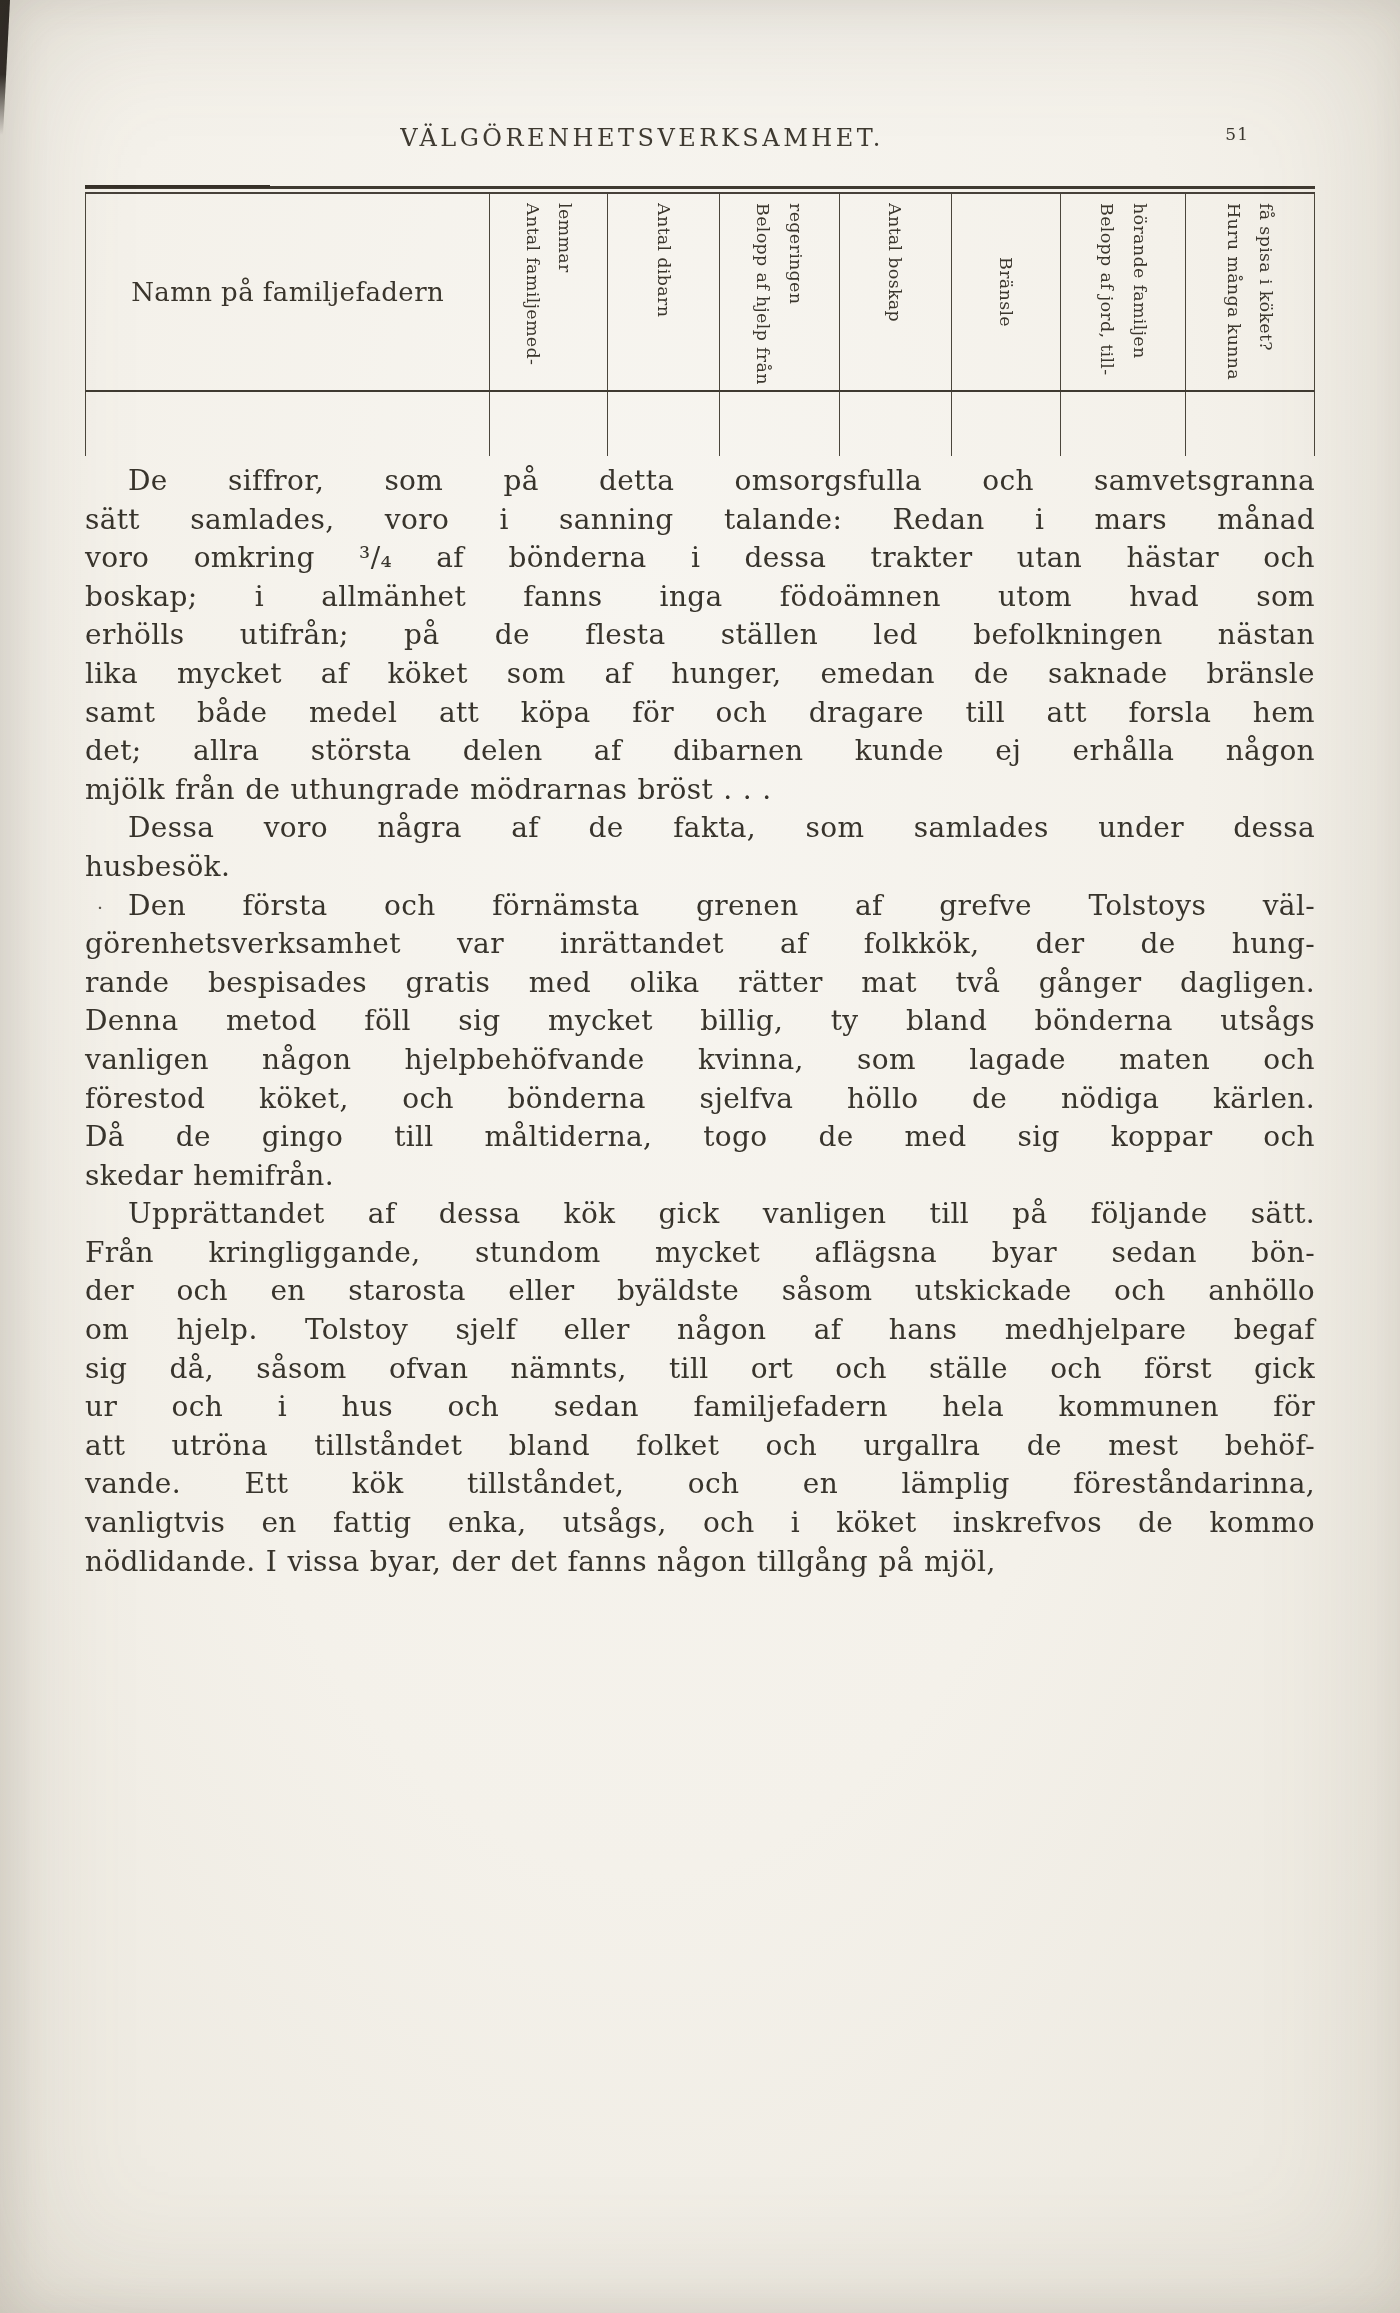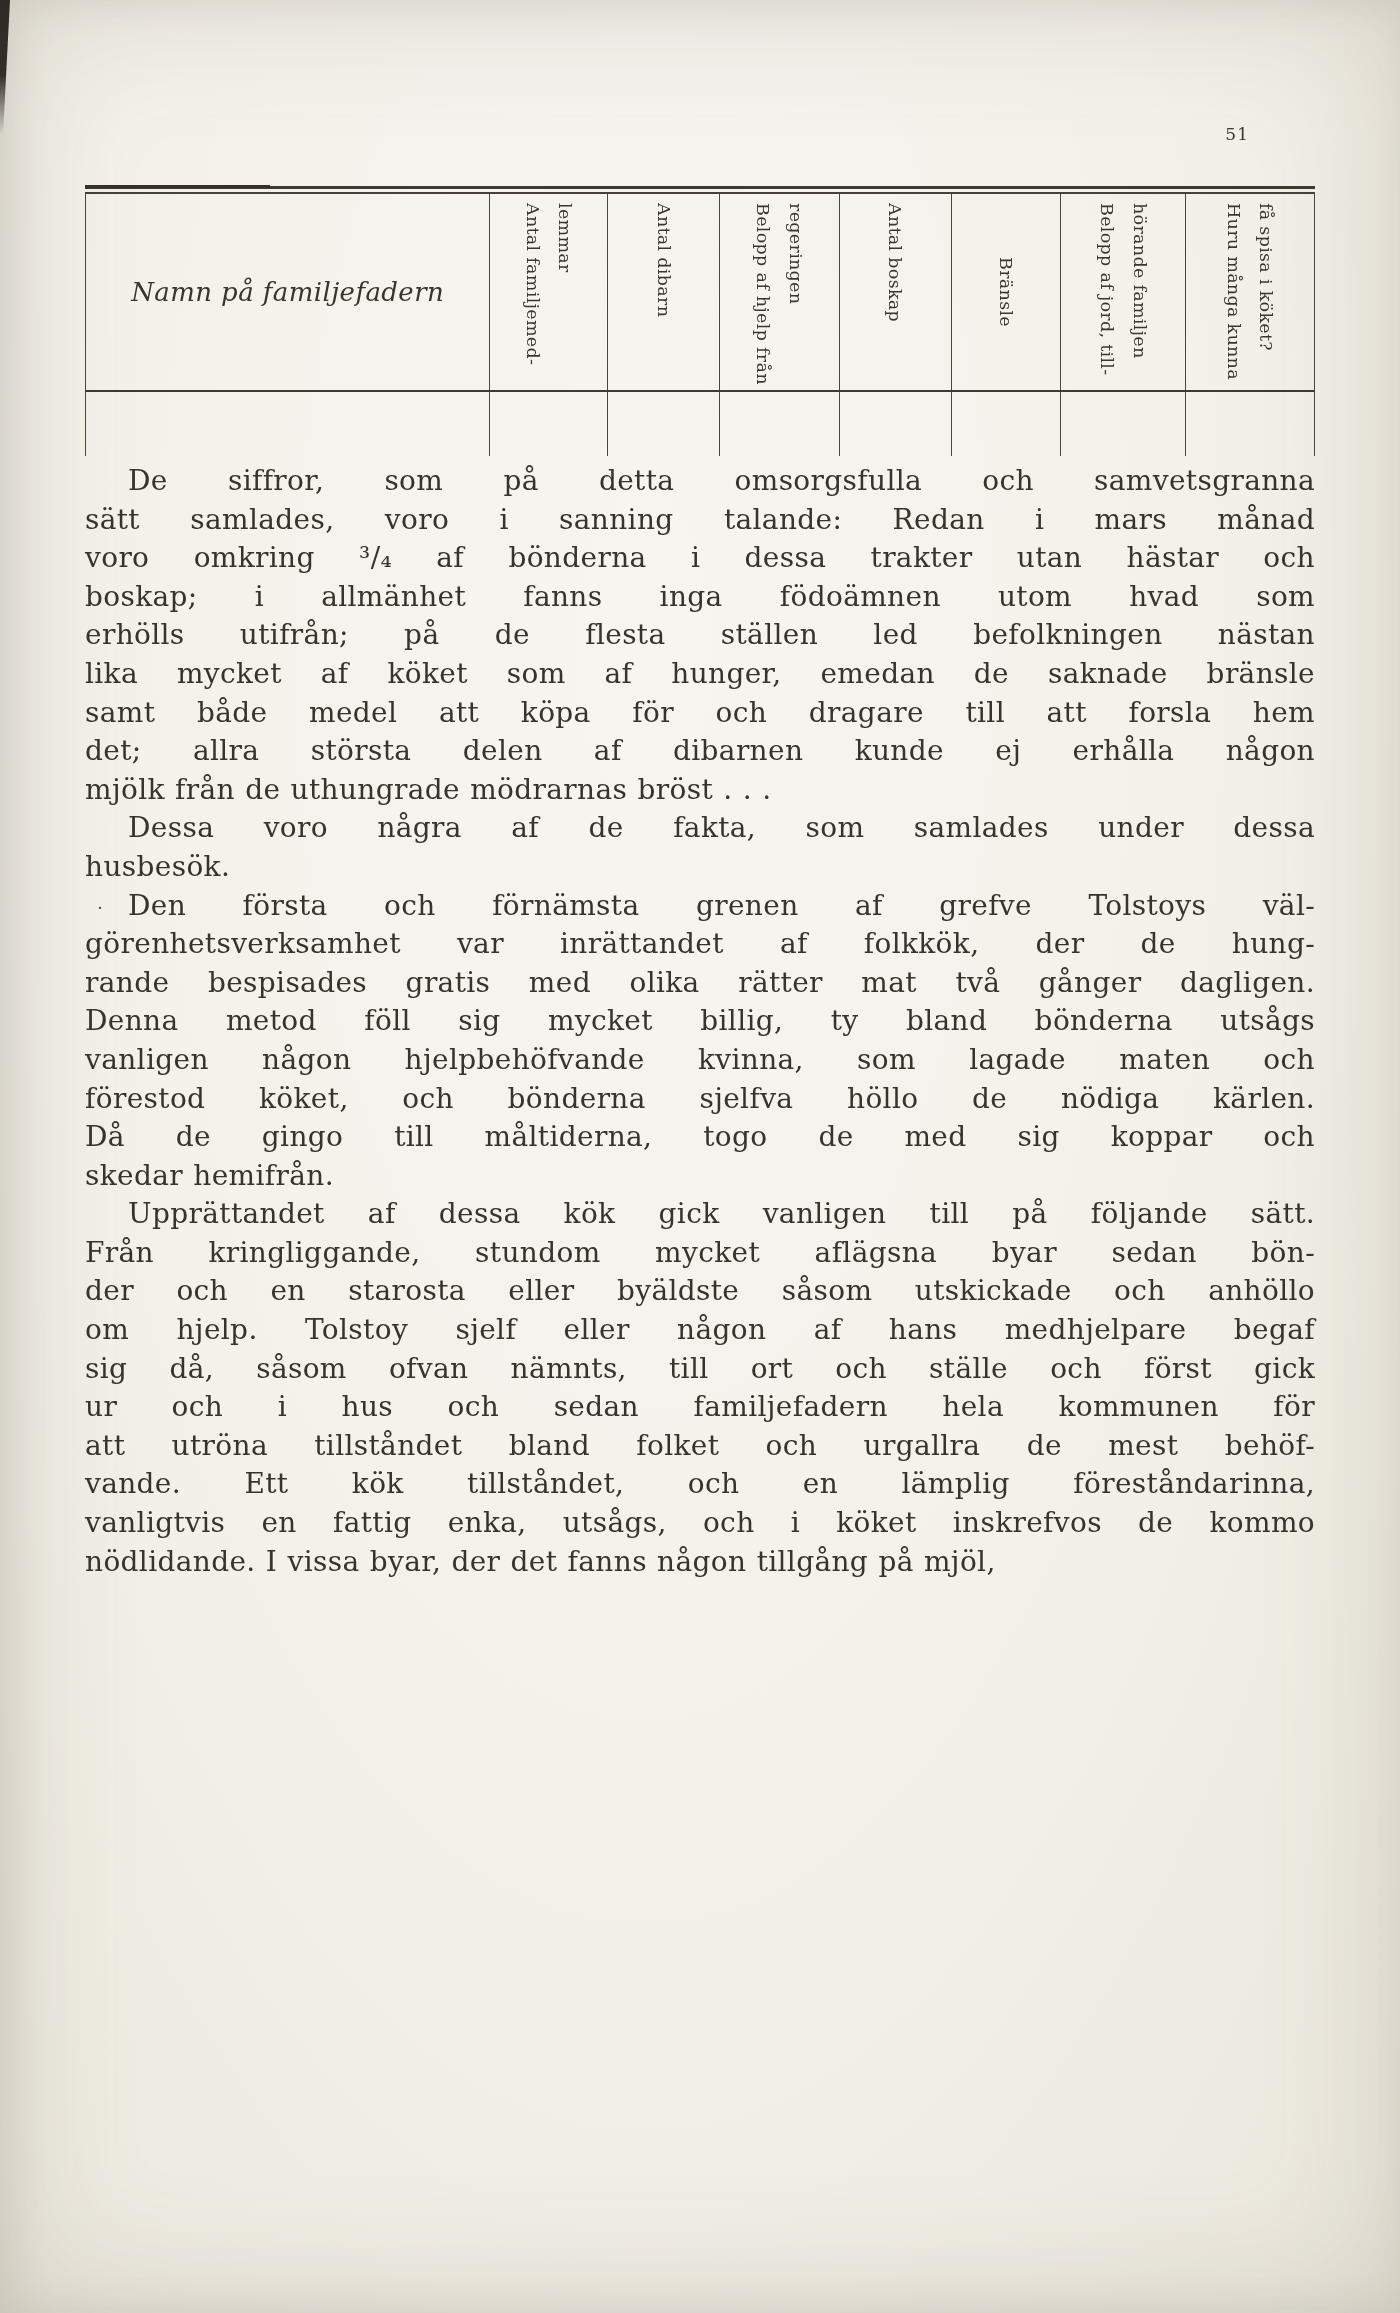--- a/index.html
+++ b/index.html
@@ -35,21 +35,21 @@
   }
   .rule-b { border-top:2px solid #47413a; margin-top:2.5px; }
   .header-row {
     display:flex; height:198px; box-sizing:border-box;
     border-left:1.6px solid #4b463c; border-right:1.6px solid #4b463c; border-bottom:2.2px solid #3f3a31;
   }
   .cell { box-sizing:border-box; border-right:1.6px solid #4b463c; }
   .header-row .cell:last-child, .empty-row .cell:last-child { border-right:none; }
   .w1{width:405px;} .w2{width:118px;} .w3{width:112px;} .w4{width:120px;}
   .w5{width:112px;} .w6{width:110px;} .w7{width:125px;} .w8{width:128px;}
-  .cell-name { display:flex; align-items:center; justify-content:center; font-size:26px; color:#3a352c; letter-spacing:0.4px; text-align:center;font-style:italic; }
+  .cell-name { display:flex; align-items:center; justify-content:center; font-size:26px; color:#3a352c; letter-spacing:0.4px; text-align:center; }
   .vcell { display:flex; justify-content:center; align-items:flex-start; padding-top:9px; }
   .vcell.vcenter { align-items:center; padding-top:0; }
   .vtext {
     writing-mode:vertical-lr; white-space:pre-line;
     font-size:17.5px; line-height:1.85; letter-spacing:0.3px; color:#3b362d;
   }
   .empty-row {
     display:flex; height:64px; box-sizing:border-box;
     border-left:1.6px solid #4b463c; border-right:1.6px solid #4b463c;
   }
@@ -64,20 +64,21 @@
   .margin-mark { position:absolute; left:12px; top:1px; font-size:19px; color:#59534a; text-indent:0; }
 </style>
 </head>
 <body>
 
 <div id="canvas">
 
   <div class="scan-edge"></div>
 
   <div class="running-head">
+    <div class="head-title">VÄLGÖRENHETSVERKSAMHET.</div>
     <div class="page-number">51</div>
   </div>
 
   <div class="stat-table">
     <div class="rule-a"></div>
     <div class="rule-b"></div>
 
     <div class="header-row">
       <div class="cell w1 cell-name">
         <span>Namn på familjefadern</span>

